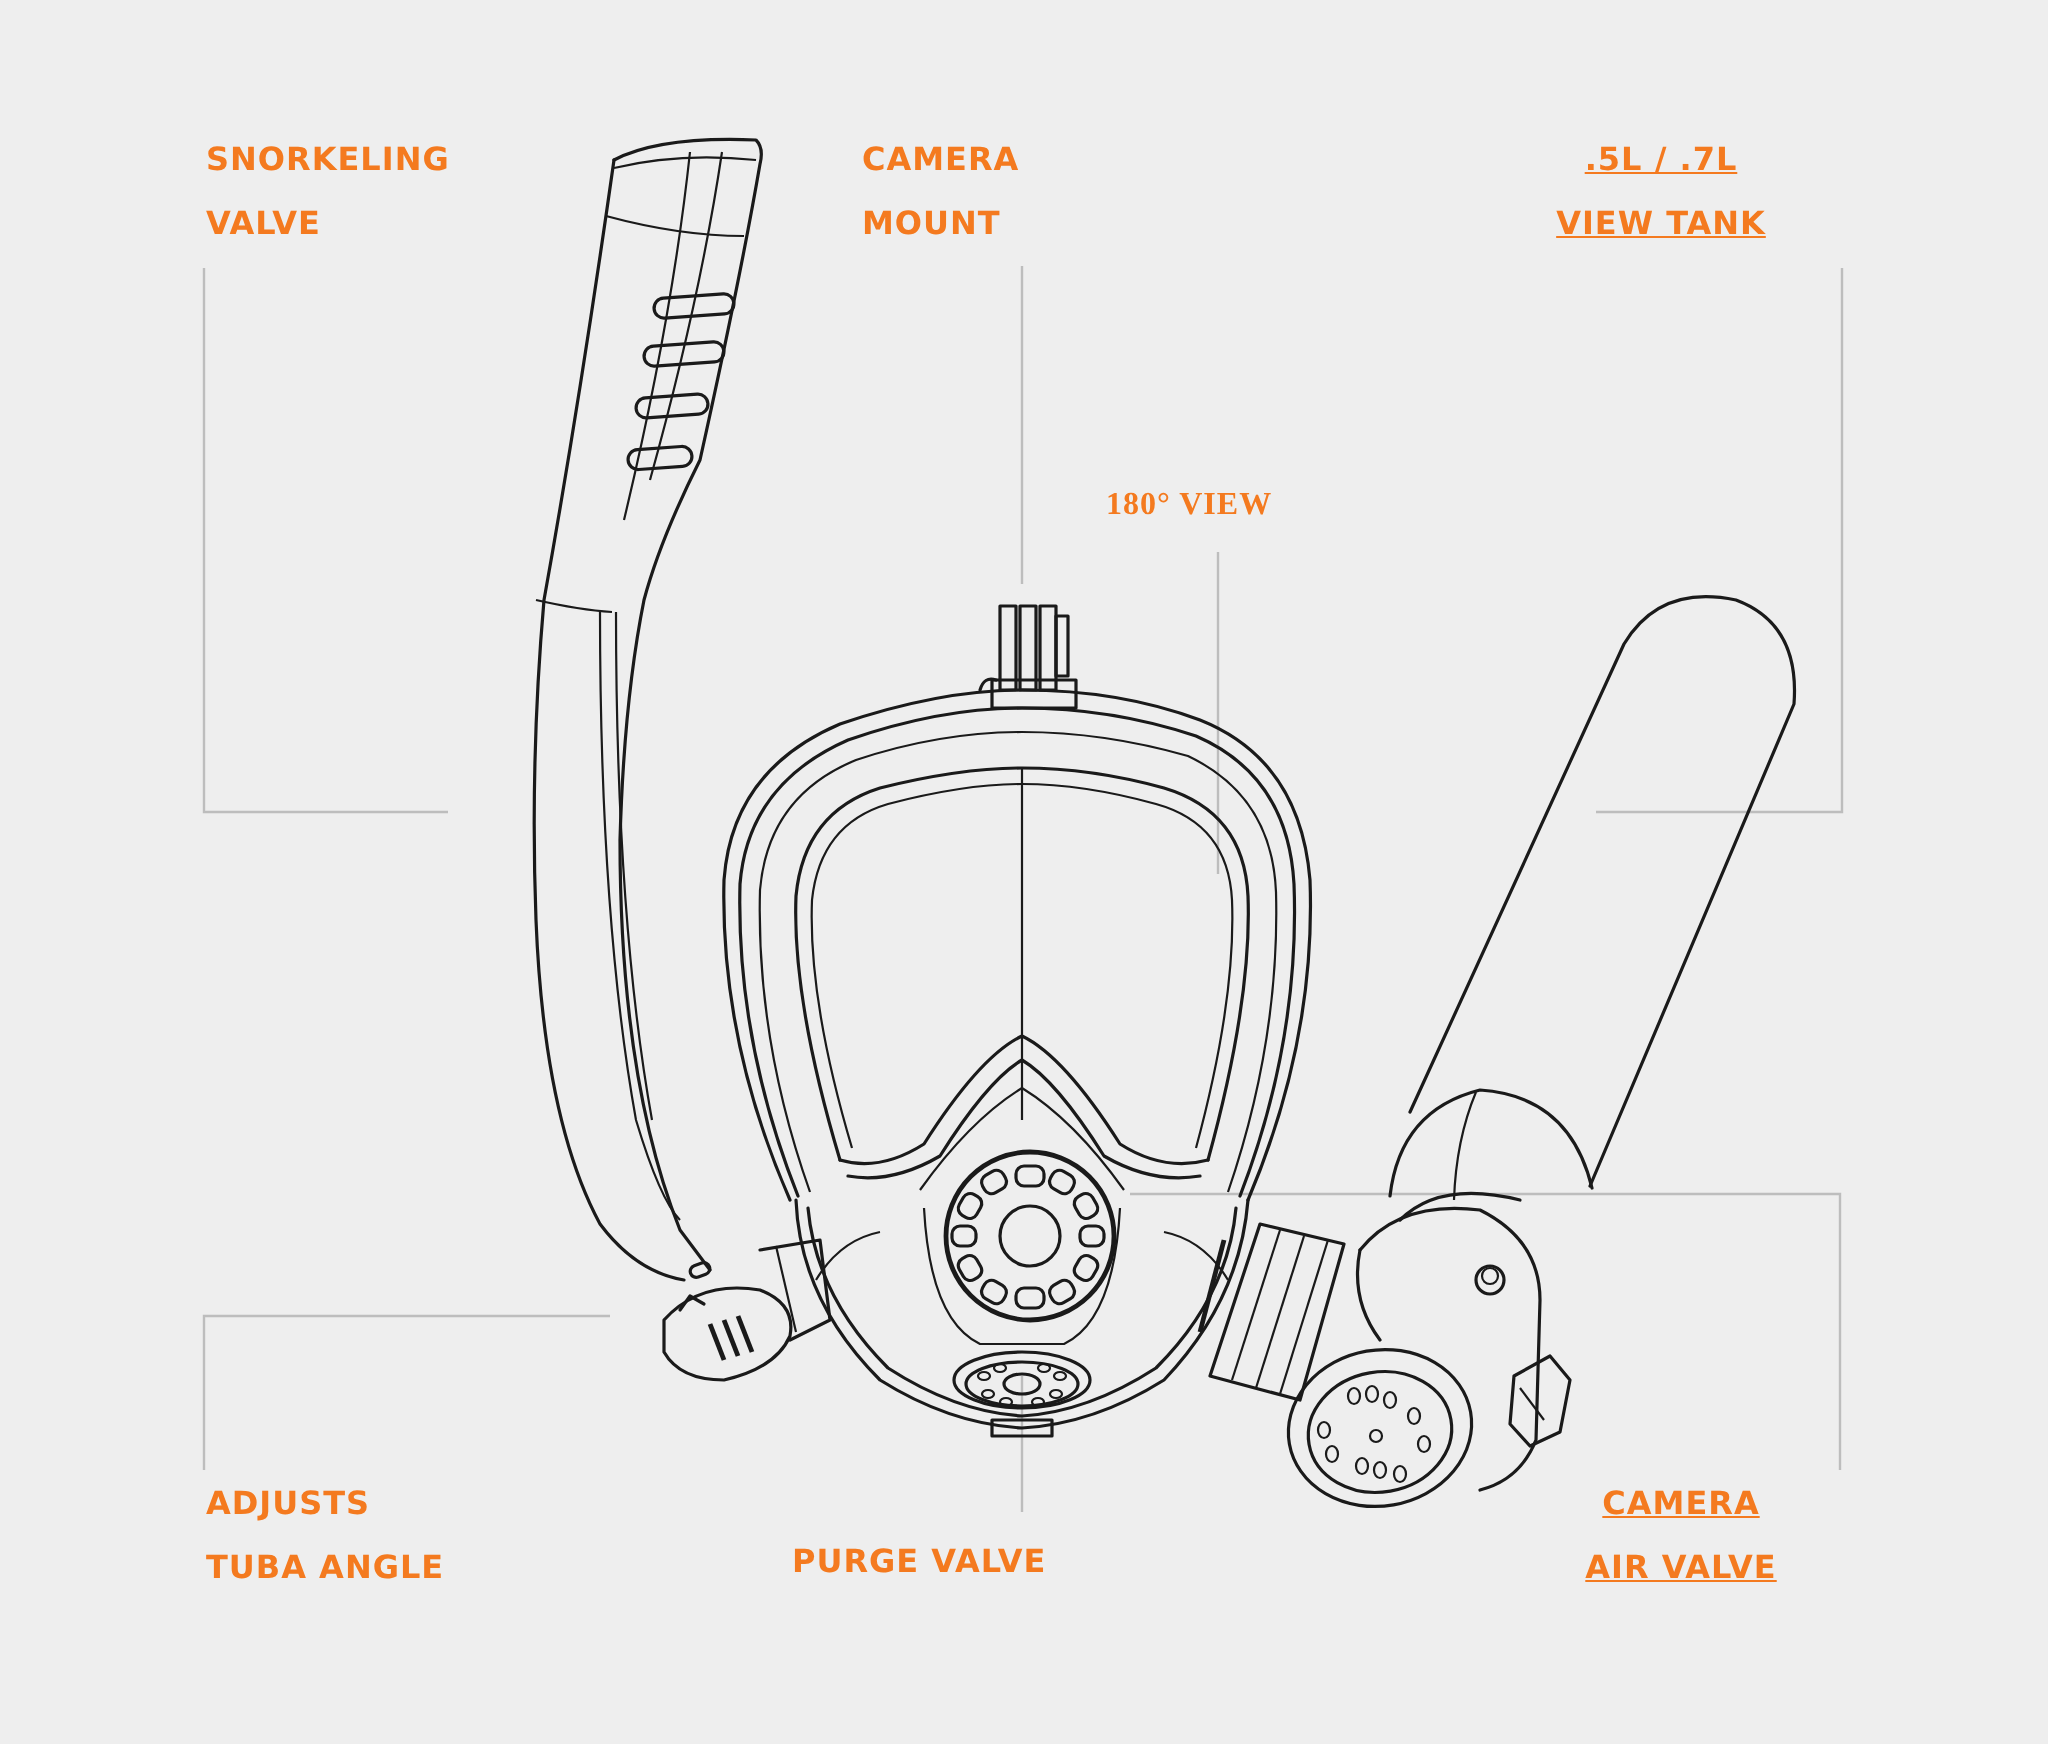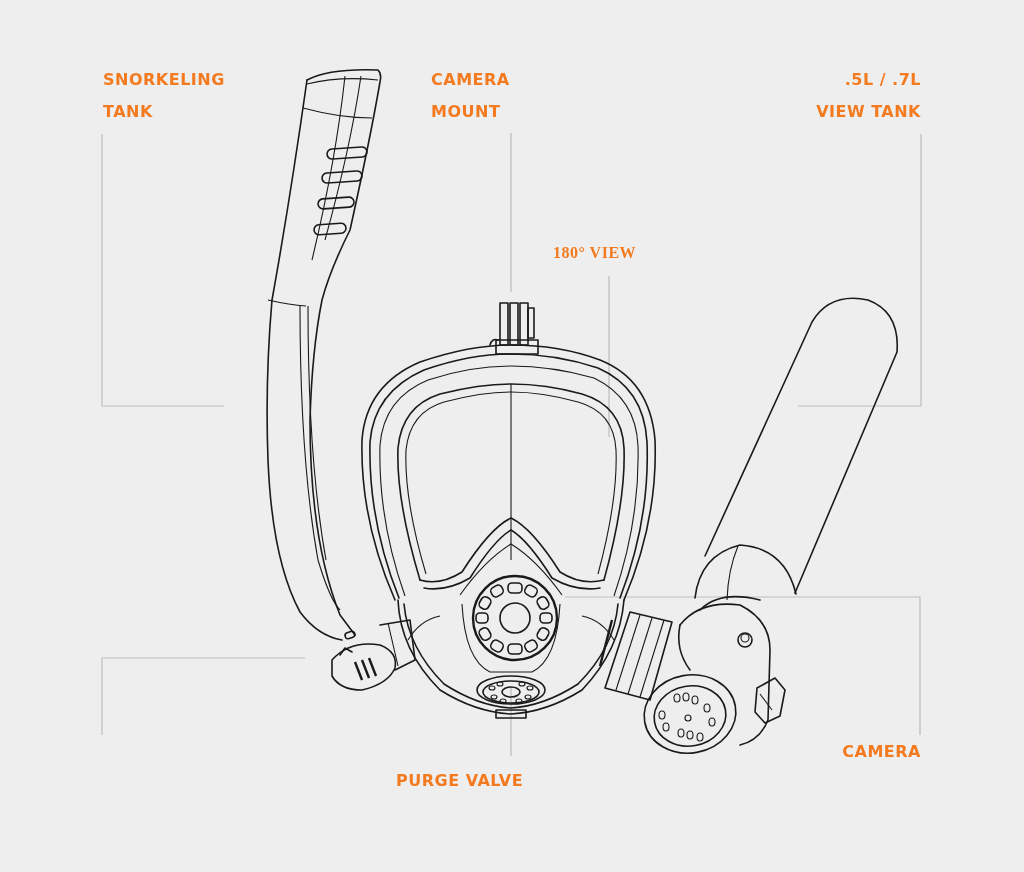--- a/index.html
+++ b/index.html
@@ -15,21 +15,21 @@
       color: #f47a1f;
       font-weight: bold;
       font-size: 16px;
       line-height: 32px;
       letter-spacing: 0.5px;
       white-space: nowrap;
     }
     .label div { display: block; }
     .left { text-align: left; }
     .center { }
-    .right { text-align: right; }
+    .right { text-align: center; text-decoration: underline; }
     svg { position: absolute; left: 0; top: 0; }
     .leader { stroke: #bdbdbd; stroke-width: 1.2; fill: none; }
     .ink { stroke: #1a1a1a; stroke-width: 1.6; fill: none; stroke-linejoin: round; stroke-linecap: round; }
     .ink-thin { stroke: #1a1a1a; stroke-width: 1.1; fill: none; }
     .ink-bold { stroke: #1a1a1a; stroke-width: 2.4; fill: none; }
   </style>
 </head>
 <body>
 
 <div class="canvas">
@@ -174,39 +174,44 @@
           <ellipse cx="528" cy="697" rx="3" ry="2"></ellipse>
         <ellipse cx="503" cy="701" rx="3" ry="2"></ellipse>
           <ellipse cx="519" cy="701" rx="3" ry="2"></ellipse>
       </g>
       <rect class="ink" x="496" y="710" width="30" height="8"></rect>
     </g>
   </svg>
 
   <div class="label left" style="left:103px; top:64px;">
     <div>SNORKELING</div>
-    <div>TANK</div>
+    <div>VALVE</div>
   </div>
 
   <div class="label center" style="left:431px; top:64px; width:160px;">
     <div>CAMERA</div>
     <div>MOUNT</div>
   </div>
 
   <div class="label right" style="left:740px; top:64px; width:181px;">
     <div>.5L / .7L</div>
     <div>VIEW TANK</div>
   </div>
 
   <div class="label left" style="left:553px; top:237px;font-family:Liberation Serif, serif;">
     <div>180° VIEW</div>
   </div>
 
+  <div class="label left" style="left:103px; top:736px;">
+    <div>ADJUSTS</div>
+    <div>TUBA ANGLE</div>
+  </div>
 
   <div class="label center" style="left:396px; top:765px; width:200px;">
     <div>PURGE VALVE</div>
   </div>
 
   <div class="label right" style="left:760px; top:736px; width:161px;">
     <div>CAMERA</div>
+    <div>AIR VALVE</div>
   </div>
 
 </div>
 
 </body></html>

